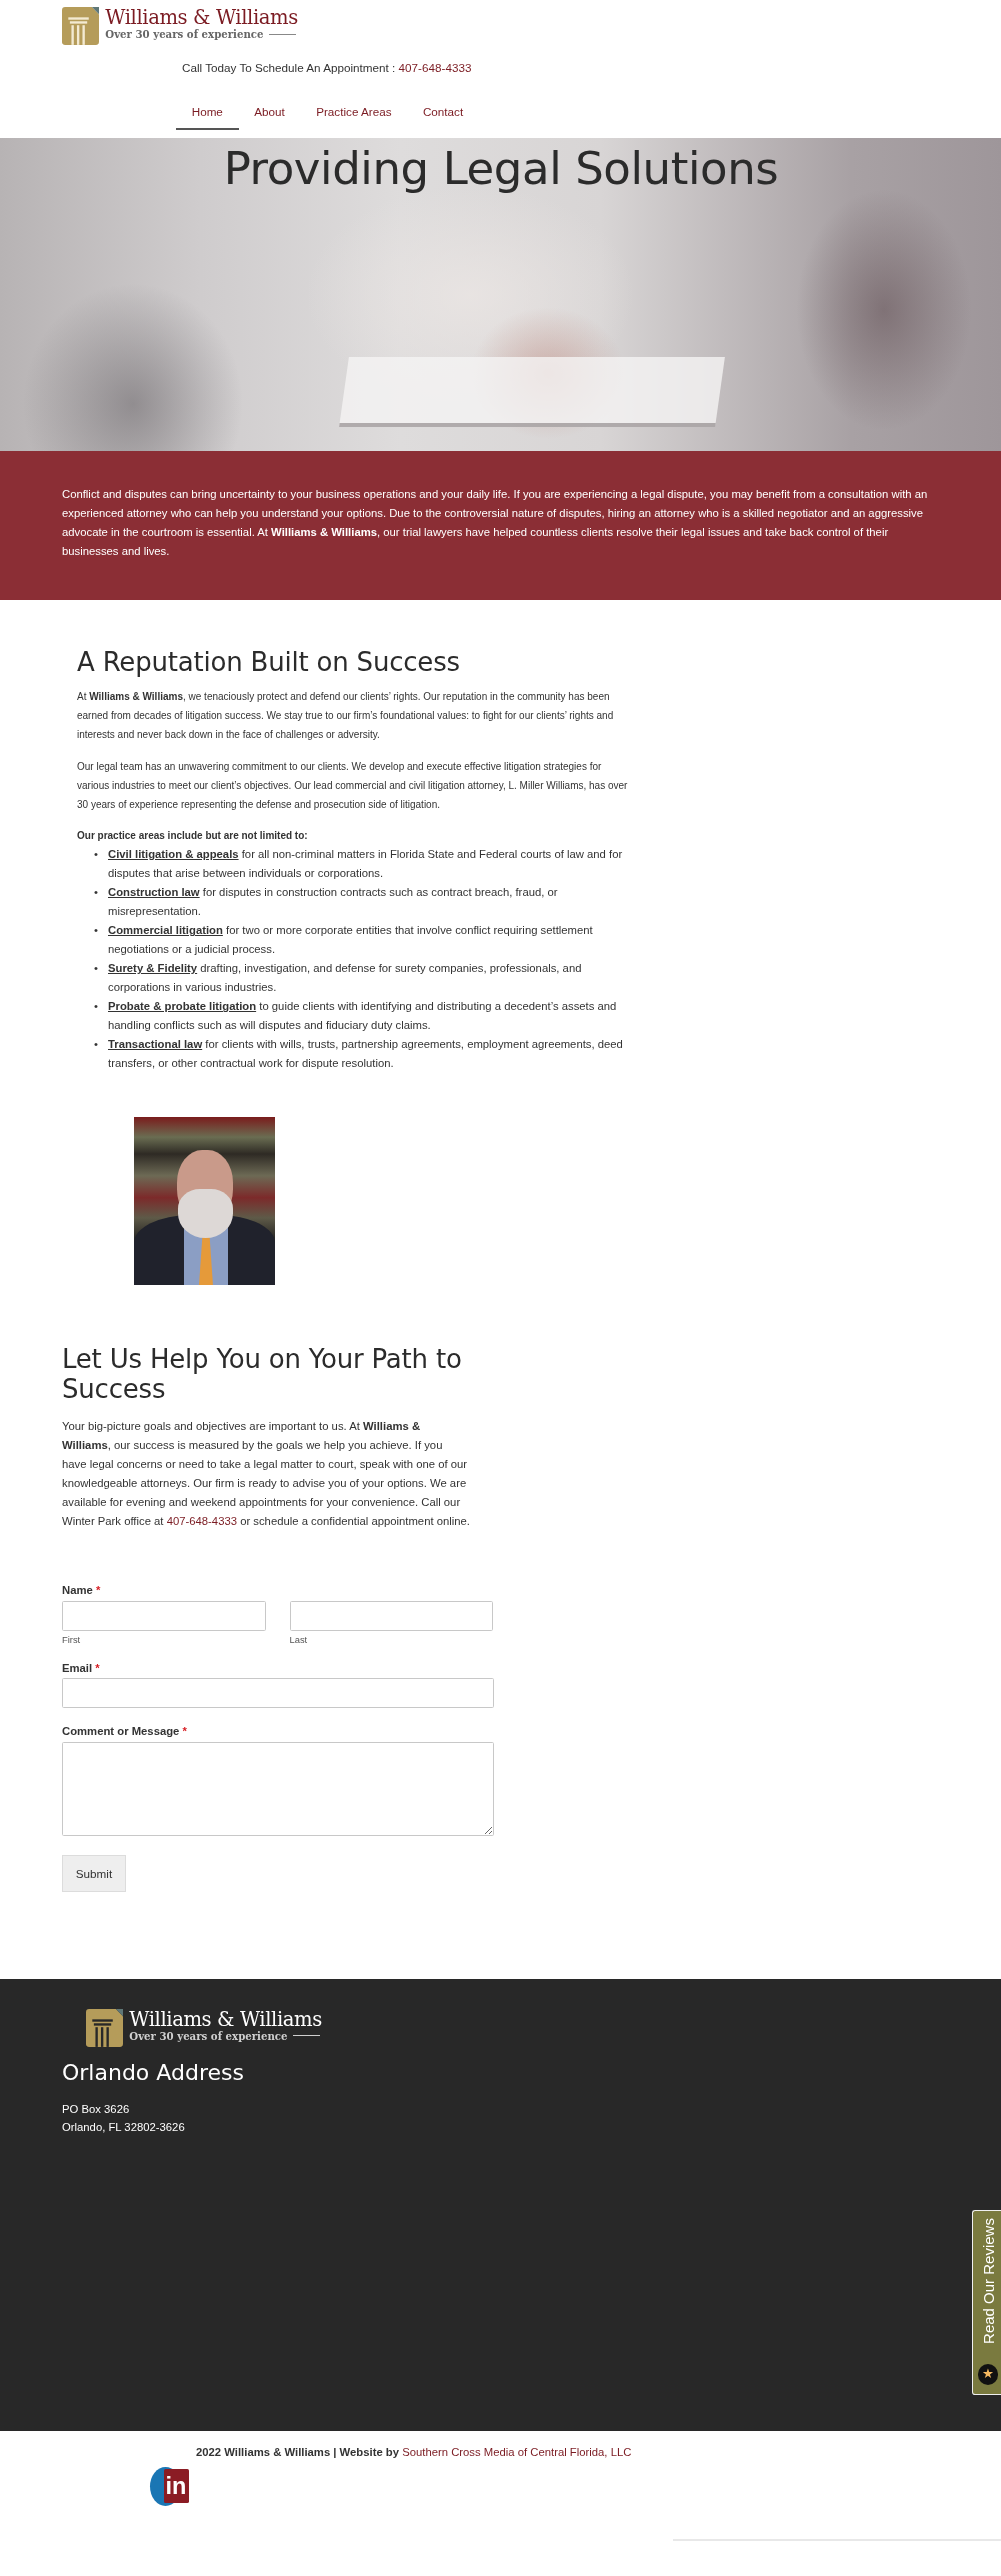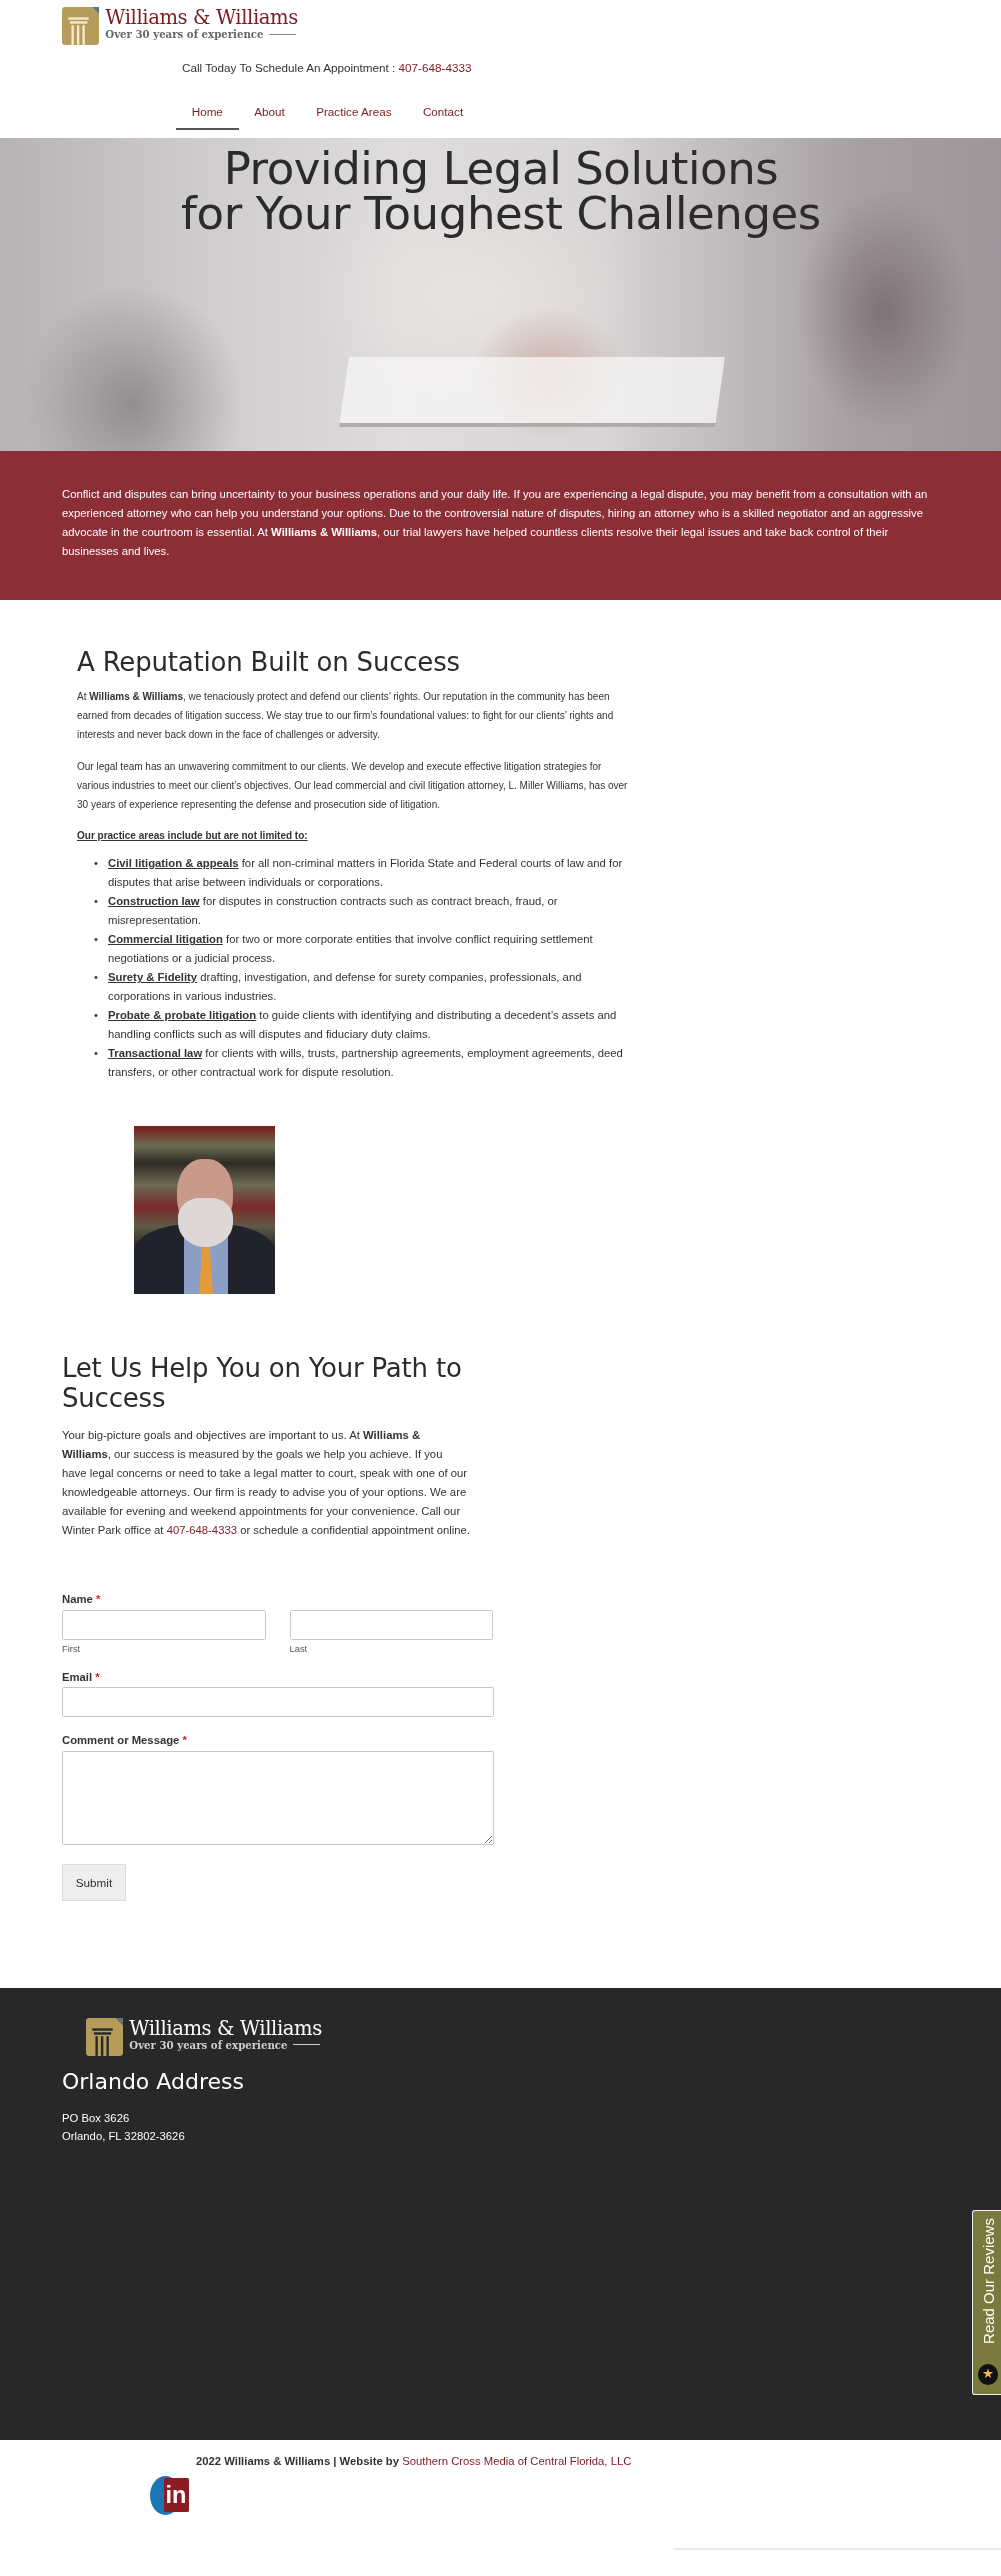--- a/index.html
+++ b/index.html
@@ -34,21 +34,21 @@
   .hero h1 { position: absolute; left: 0; right: 0; top: 7.8px; text-align: center; font-family: "DejaVu Sans", sans-serif; font-weight: normal; font-size: 45px; line-height: 45px; color: #2b2b2b; letter-spacing: -0.4px; }
 
   
   .band { background: #8b2e35; height: 149px; padding: 34px 62px 0 62px; color: #fff; font-size: 11.3px; line-height: 19px; }
   .band b { font-weight: bold; }
 
   
   .rep { padding: 47px 0 0 77px; width: 704px; }
   .rep h2 { font-family: "DejaVu Sans", sans-serif; font-weight: normal; font-size: 26px; color: #2b2b2b; line-height: 31px; margin-bottom: 9.4px; letter-spacing: -0.2px; }
   .rep p { font-size: 10px; line-height: 19px; color: #333; width: 556px; margin-bottom: 12.5px; }
-  .rep .lead { font-weight: bold; margin-bottom: 9px; text-decoration: underline; }
+  .rep .lead { font-weight: bold; margin-bottom: 0; }
   .rep ul { list-style: none; width: 556px; padding-left: 31px; }
   .rep li { position: relative; font-size: 11.3px; line-height: 19px; color: #333; }
   .rep li::before { content: "•"; position: absolute; left: -14px; top: 0; }
   .rep li b { font-weight: bold; text-decoration: underline; }
 
   .portrait { margin: 44px 0 0 134px; width: 141px; height: 168px; position: relative; overflow: hidden;
     background: linear-gradient(180deg, #7a1c1c 0%, #6a6d52 12%, #2e2a24 22%, #6d6a55 35%, #7c2a2a 48%, #5e5a48 60%, #2a2926 72%); }
   .portrait .face { position: absolute; left: 43px; top: 33px; width: 56px; height: 72px; border-radius: 45%; background: #c99a8a; }
   .portrait .beard { position: absolute; left: 44px; top: 72px; width: 55px; height: 49px; border-radius: 40% 40% 50% 50%; background: #ddd8d6; }
   .portrait .suit { position: absolute; left: 0; right: 0; bottom: 0; height: 70px; background: #20222c; border-radius: 40% 40% 0 0; }
@@ -127,21 +127,20 @@
     <a href="#" class="nav-item">About</a>
     <a href="#" class="nav-item">Practice Areas</a>
     <a href="#" class="nav-item">Contact</a>
   </nav>
 </header>
 
 <section class="hero">
   <div class="paper"></div>
   <h1>
     <span>Providing Legal Solutions</span><br>
-    <span>for Your Toughest Challenges</span>
   </h1>
 </section>
 
 <section class="band">
   <p><span>Conflict and disputes can bring uncertainty to your business operations and your daily life. If you are experiencing a legal dispute, you may benefit from a consultation with an experienced attorney who can help you understand your options. Due to the controversial nature of disputes, hiring an attorney who is a skilled negotiator and an aggressive advocate in the courtroom is essential. At </span><b>Williams &amp; Williams</b><span>, our trial lawyers have helped countless clients resolve their legal issues and take back control of their businesses and lives.</span></p>
 </section>
 
 <section class="rep">
   <h2>A Reputation Built on Success</h2>
   <p><span>At </span><b>Williams &amp; Williams</b><span>, we tenaciously protect and defend our clients’ rights. Our reputation in the community has been earned from decades of litigation success. We stay true to our firm’s foundational values: to fight for our clients’ rights and interests and never back down in the face of challenges or adversity.</span></p>

